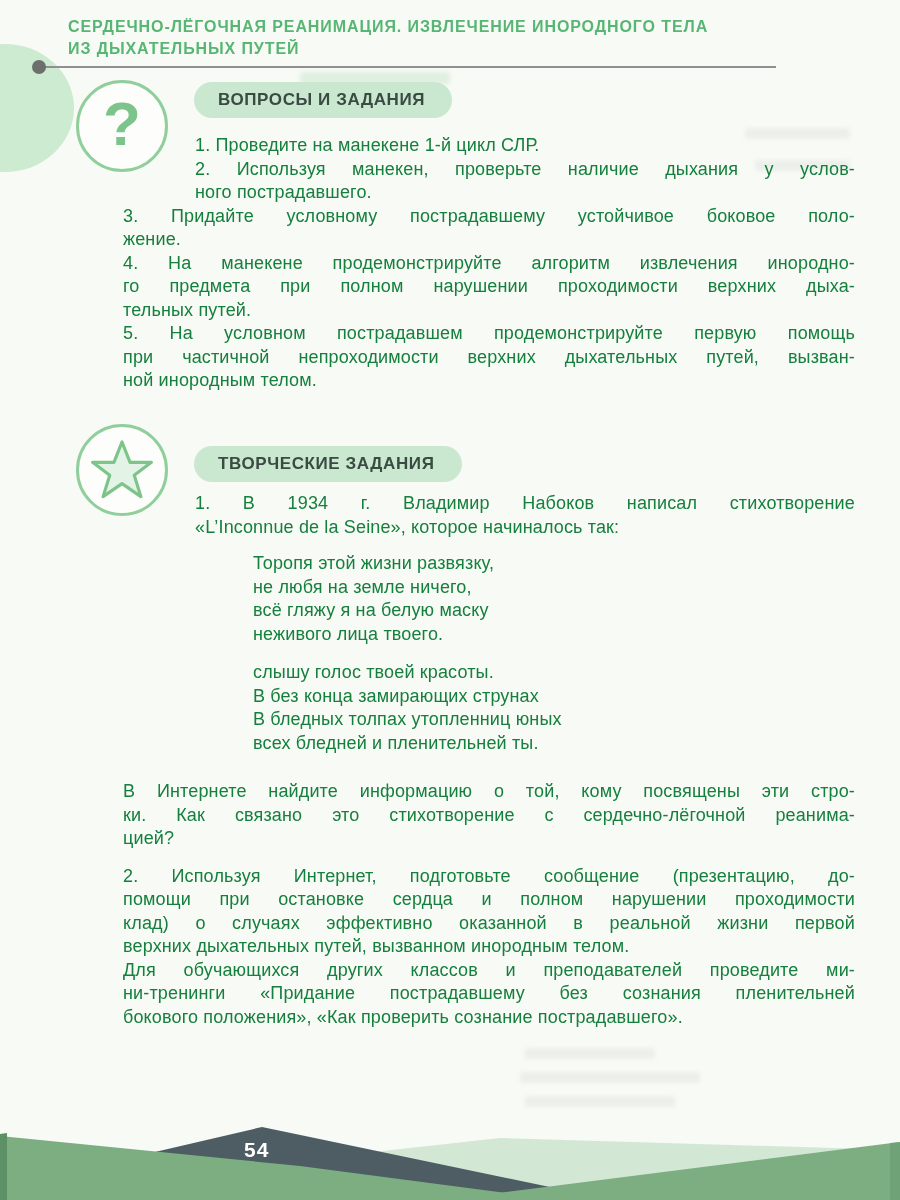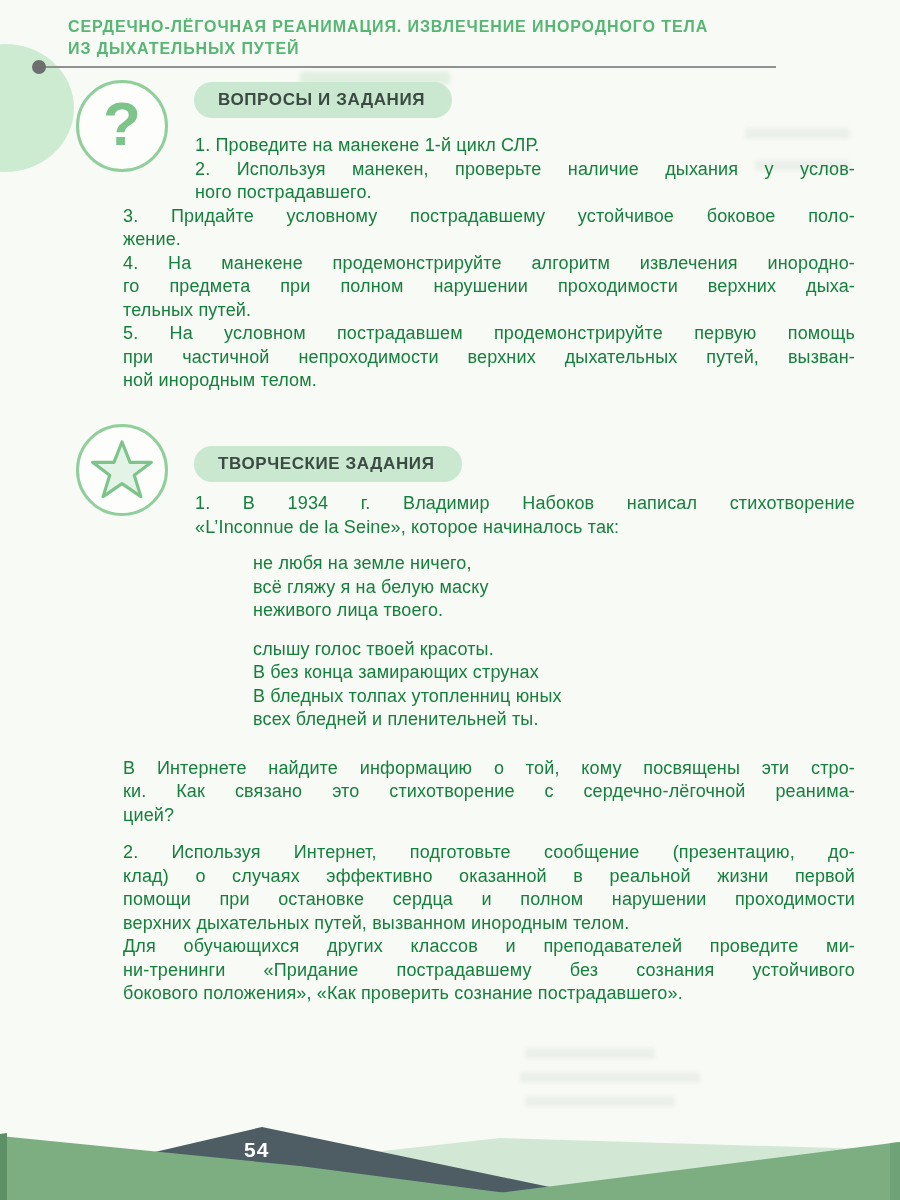--- a/index.html
+++ b/index.html
@@ -147,44 +147,45 @@
   <div class="banner banner-creative">
     <span class="banner-title">ТВОРЧЕСКИЕ ЗАДАНИЯ</span>
   </div>
 
   <div class="textcol col-creative txt">
     <div class="indent">
         <div class="tline tline-j">1. В 1934 г. Владимир Набоков написал стихотворение</div>
         <div class="tline">«L’Inconnue de la Seine», которое начиналось так:</div>
       </div>
     <div class="poem mt13">
+        <div class="tline">Торопя этой жизни развязку,</div>
         <div class="tline">не любя на земле ничего,</div>
         <div class="tline">всё гляжу я на белую маску</div>
         <div class="tline">неживого лица твоего.</div>
       </div>
     <div class="poem mt15">
         <div class="tline">слышу голос твоей красоты.</div>
         <div class="tline">В без конца замирающих струнах</div>
         <div class="tline">В бледных толпах утопленниц юных</div>
         <div class="tline">всех бледней и пленительней ты.</div>
       </div>
     <div class="mt9">
         <div class="tline tline-j">В Интернете найдите информацию о той, кому посвящены эти стро-</div>
         <div class="tline tline-j">ки. Как связано это стихотворение с сердечно-лёгочной реанима-</div>
         <div class="tline">цией?</div>
       </div>
     <div class="mt14">
         <div class="tline tline-j">2. Используя Интернет, подготовьте сообщение (презентацию, до-</div>
+        <div class="tline tline-j">помощи при остановке сердца и полном нарушении проходимости</div>
         <div class="tline tline-j">клад) о случаях эффективно оказанной в реальной жизни первой</div>
-        <div class="tline tline-j">помощи при остановке сердца и полном нарушении проходимости</div>
         <div class="tline">верхних дыхательных путей, вызванном инородным телом.</div>
       </div>
     <div>
         <div class="tline tline-j">Для обучающихся других классов и преподавателей проведите ми-</div>
-        <div class="tline tline-j">ни-тренинги «Придание пострадавшему без сознания устойчивого</div>
+        <div class="tline tline-j">ни-тренинги «Придание пострадавшему без сознания пленительней</div>
         <div class="tline">бокового положения», «Как проверить сознание пострадавшего».</div>
       </div>
   </div>
 
   <svg class="footer-art" viewBox="0 0 900 78" preserveAspectRatio="none">
     <polygon points="230,46 500,16 900,28 900,78 230,78" fill="#d2e8d5"></polygon>
     <polygon points="0,66 262,5 612,78 0,78" fill="#4d5d63"></polygon>
     <polygon points="0,14 300,44 560,78 0,78" fill="#7cae82"></polygon>
     <polygon points="442,78 900,20 900,78" fill="#7cae82"></polygon>
     <polygon points="0,12 7,11 7,78 0,78" fill="#5d9065"></polygon>

